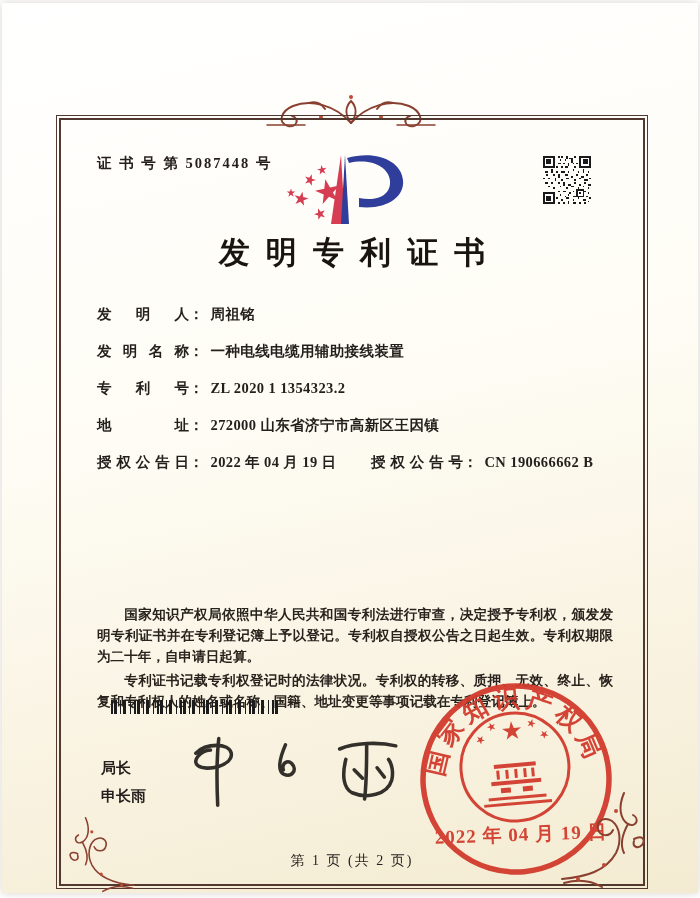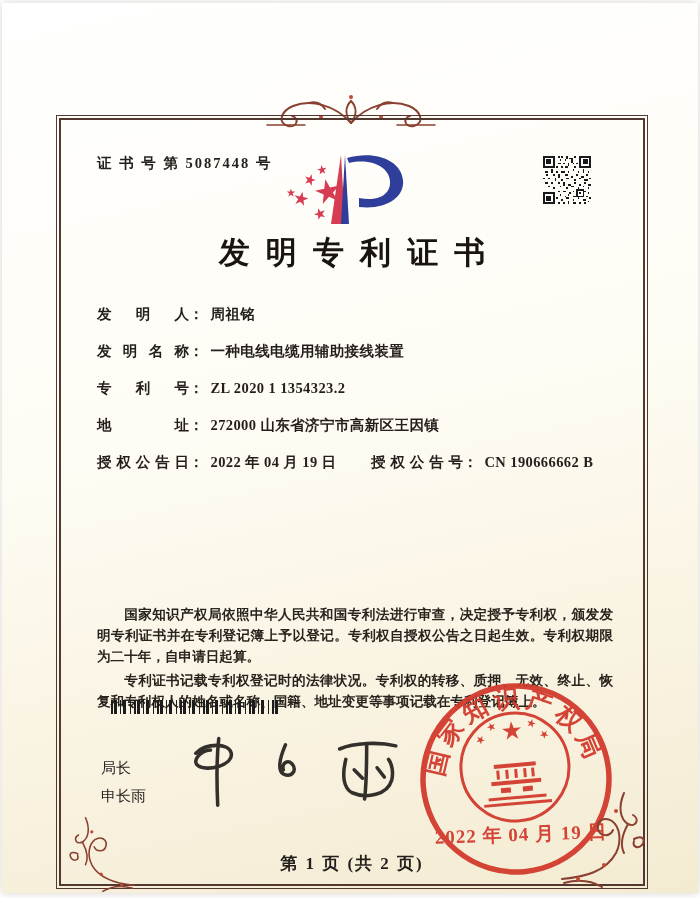--- a/index.html
+++ b/index.html
@@ -25,26 +25,26 @@
 
   .paras{position:absolute;left:40px;right:34px;top:444px;font-size:13.6px;line-height:21px;
          text-align:justify;font-weight:700;color:#29231e;margin-top:44px;}
   .paras p{margin:0 0 3px 0;text-indent:2em;}
 
   .barcode{position:absolute;left:54px;top:584px;width:170px;height:14px;
     background:repeating-linear-gradient(90deg,#1c1c1c 0 2px,transparent 2px 3px,#1c1c1c 3px 6px,
       transparent 6px 9px,#1c1c1c 9px 10px,transparent 10px 12px,#1c1c1c 12px 15px,
       transparent 15px 19px,#1c1c1c 19px 20px,transparent 20px 23px);}
 
-  .officer{position:absolute;left:44px;top:638px;font-size:15px;font-weight:400;line-height:28px;}
+  .officer{position:absolute;left:44px;top:638px;font-size:15px;font-weight:700;line-height:28px;}
   .officer div{margin:0;}
   .sig{position:absolute;left:118px;top:614px;width:250px;height:88px;}
 
-  .footer{position:absolute;left:0;right:0;top:736px;text-align:center;font-size:17px;
-          font-weight:700;letter-spacing:2px;}
+  .footer{position:absolute;left:0;right:0;top:736px;text-align:center;font-size:14px;
+          font-weight:400;letter-spacing:2px;}
 
   .seal{position:absolute;left:414px;top:676px;width:200px;height:200px;transform:rotate(-5deg);opacity:.94;}
 
   .orn-top{position:absolute;left:263px;top:84px;width:172px;height:46px;}
   .orn-bl{position:absolute;left:56px;top:810px;width:88px;height:80px;transform:scaleX(-1);}
   .orn-br{position:absolute;left:556px;top:784px;width:90px;height:102px;}
 </style>
 </head>
 <body>
 

